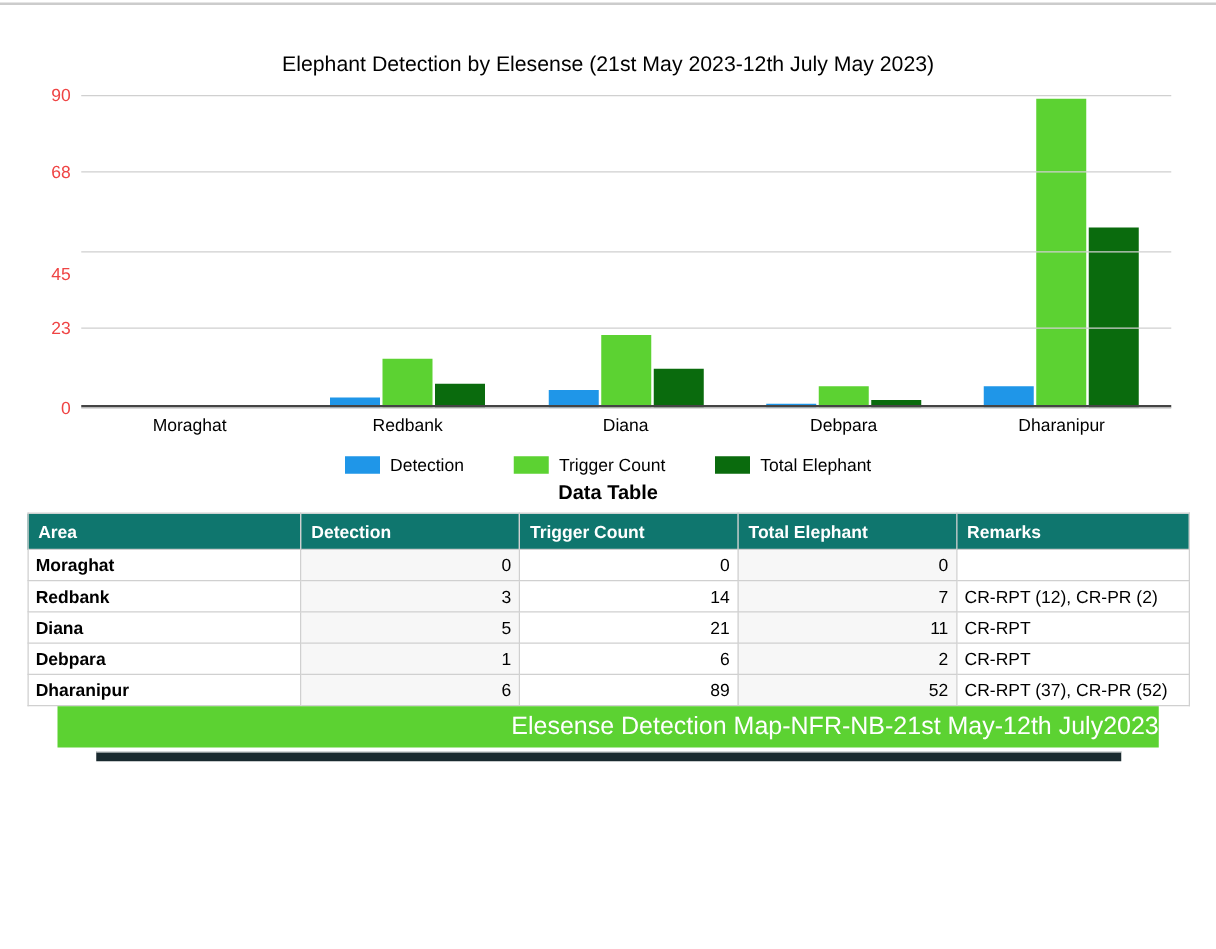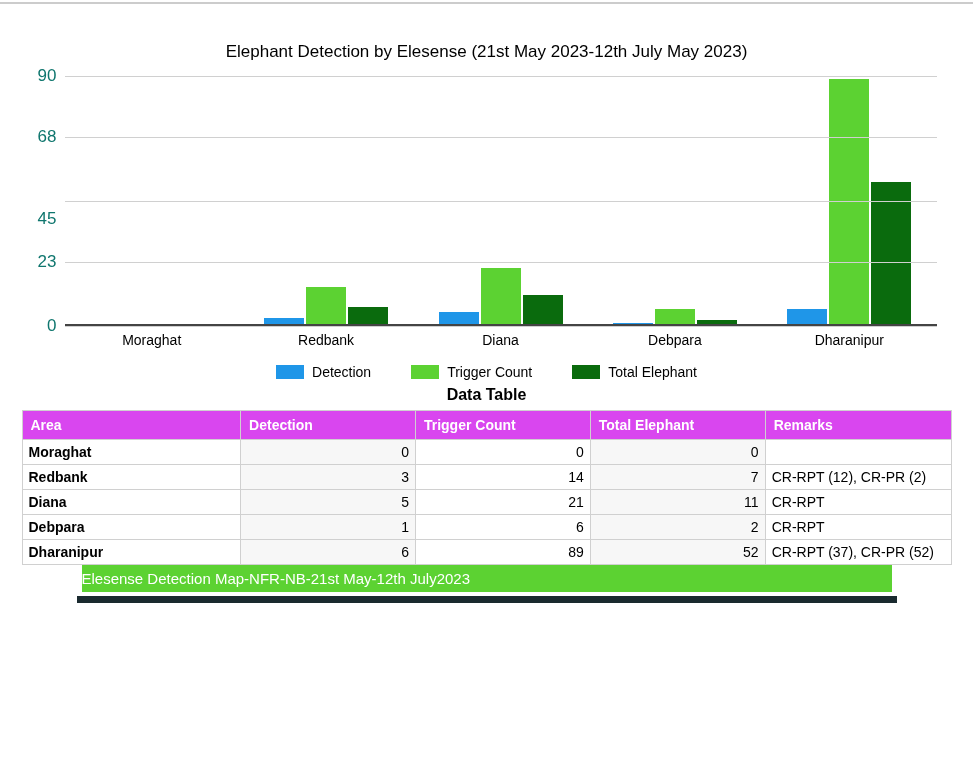--- a/index.html
+++ b/index.html
@@ -40,22 +40,22 @@
     position: absolute;
     left: -38px;
     top: 0;
     bottom: 0;
     width: 34px;
   }
   .y-tick {
     position: absolute;
     right: 4px;
     transform: translateY(-50%);
-    font-size: 17px;
-    color: #0f766e;
+    font-size: 14px;
+    color: #ef4444;
     margin-left: 28px;
   }
   .gridline {
     position: absolute;
     left: 0;
     right: 0;
     border-top: 1px solid #d0d0d0;
   }
   .baseline {
     position: absolute;
@@ -118,21 +118,21 @@
     font-size: 16px;
     margin: 4px 0 6px 0;
   }
   table.data-table {
     border-collapse: collapse;
     width: 930px;
     margin: 0 auto;
     font-size: 14px;
   }
   table.data-table th {
-    background: #d946ef;
+    background: #0f766e;
     color: #fff;
     font-weight: 700;
     text-align: left;
     padding: 6px 8px;
     border: 1px solid #d0d0d0;
   }
   table.data-table td {
     border: 1px solid #d0d0d0;
     padding: 4px 6px;
     vertical-align: top;
@@ -141,26 +141,26 @@
   table.data-table td.num { text-align: right; width: 160px; background: #f7f7f7; }
   table.data-table td.num.alt { background: #fff; }
   table.data-table td.remarks { width: 170px; }
 
   .abbr-note {
     width: 930px;
     margin: 10px auto 6px auto;
     font-size: 14px;
   }
   .green-banner {
-    width: 810px;
+    width: 881px;
     margin: 0 auto;
     background: #5cd232;
     color: #fff;
-    text-align: left;
-    font-size: 15px;
+    text-align: right;
+    font-size: 20px;
     padding: 5px 0;
   }
   .bottom-frag {
     width: 820px;
     margin: 3px auto 0 auto;
     background: #1a2a2f;
     height: 8px;
     border-top: 1px solid #fff;
   }
 </style>

